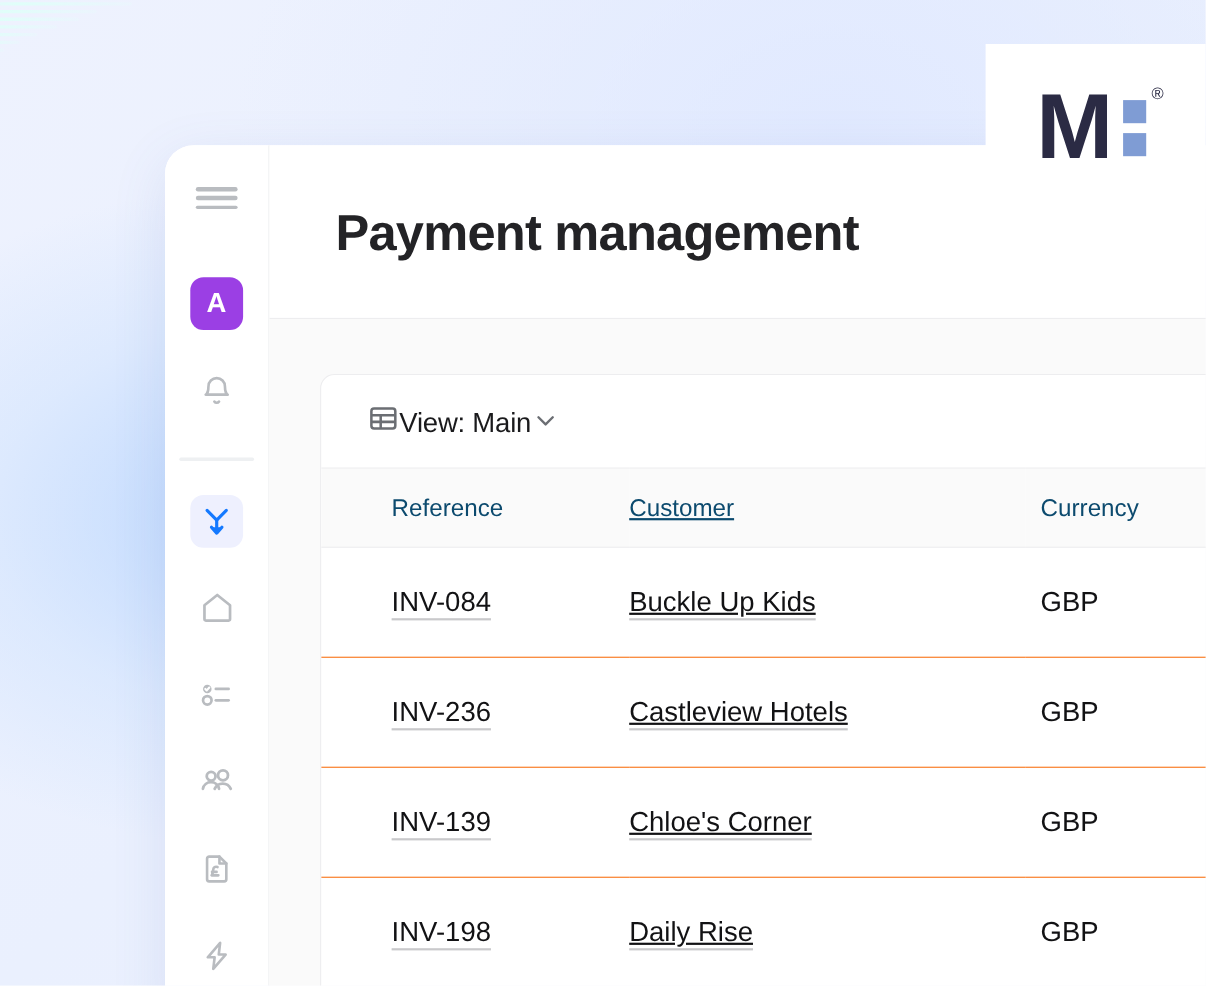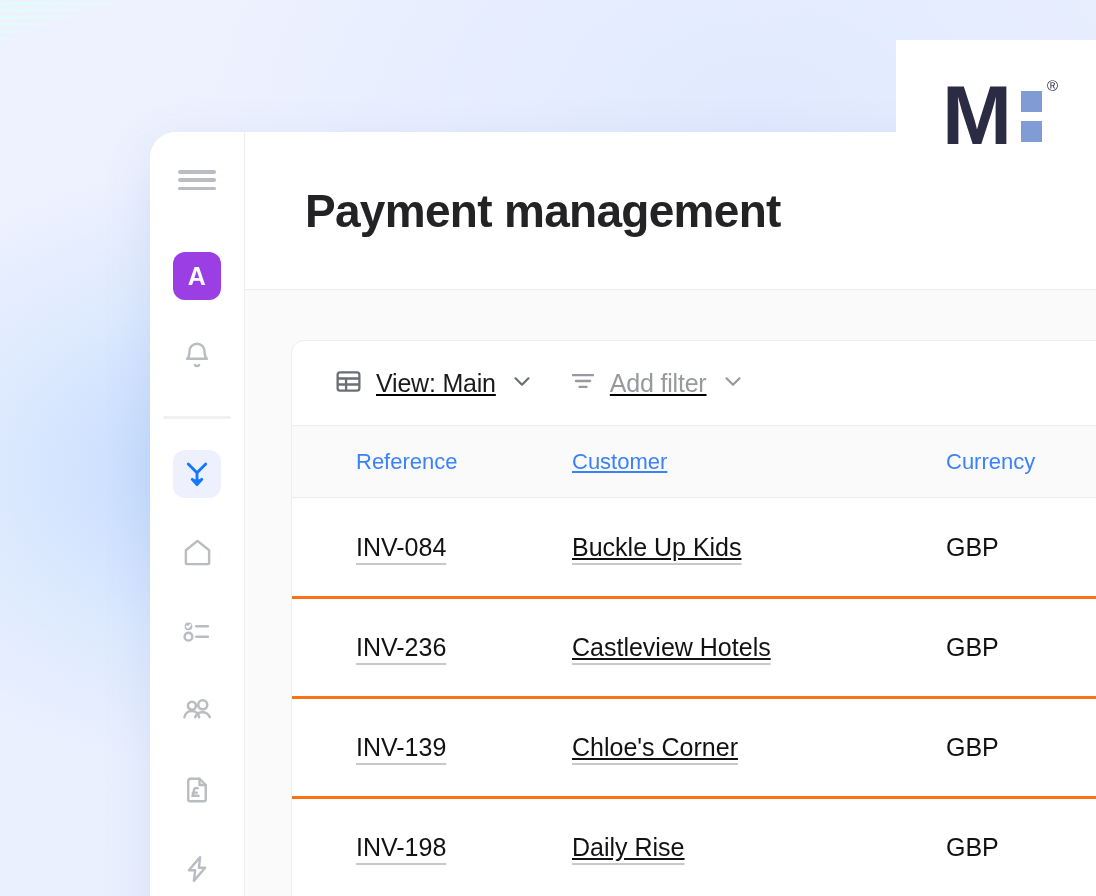--- a/index.html
+++ b/index.html
@@ -73,37 +73,37 @@
   .panel {
     background:#fff;
     border:1px solid #ededef;
     border-top-left-radius:13px;
     border-bottom-left-radius:0;
     height:100%;
     overflow:hidden;
   }
 
   .toolbar { height:84px; display:flex; align-items:center; padding-left:42px; gap:34px; }
-  .tool { display:flex; align-items:center; gap:13px; cursor:pointer; white-space:nowrap;text-decoration:underline; }
+  .tool { display:flex; align-items:flex-end; cursor:pointer; white-space:nowrap; }
   .tool-label { font-size:25px; letter-spacing:-0.2px; }
   .tool.view .tool-label { color:#1a1a1c; }
   .tool.filter .tool-label { color:#97999e; }
   .tool.view svg { color:#6b6e73; }
   .tool.filter svg { color:#97999e; }
   .chev { color:#b3b5ba; }
 
   table { width:100%; border-collapse:collapse; table-layout:fixed; }
   thead th {
     background:#fafafa;
     border-top:1px solid #ededef;
     border-bottom:1px solid #ededef;
-    font-size:22px; font-weight:400; color:#3b82f6;
+    font-size:22px; font-weight:400; color:#0c4a6e;
     text-align:left; height:72px; padding:0;
   }
-  tbody td { height:100px; border-bottom:3px solid #f97316; font-size:25px; color:#121214; padding:0; }
+  tbody td { height:100px; border-bottom:1px solid #f97316; font-size:25px; color:#121214; padding:0; }
   .col-ref   { width:280px; padding-left:64px; }
   .col-cust  { width:360px;text-decoration:underline; }
   .col-curr  { width:auto; padding-left:14px; }
   a.cell-link { color:#121214; text-decoration:underline; text-decoration-color:#c9c9cb; text-underline-offset:7px; text-decoration-thickness:2px; }
 
   
   .logo-card {
     position:absolute; left:896px; top:40px;
     width:260px; height:150px; background:#fff;
     display:flex; align-items:center; justify-content:flex-start;
@@ -228,33 +228,20 @@
               </svg>
             </span>
             <span class="tool-label">View: Main</span>
             <span class="chev">
               <svg width="26" height="26" viewBox="0 0 24 24" fill="none" stroke="currentColor" stroke-width="2" stroke-linecap="round" stroke-linejoin="round">
                   <path d="M6 9.5l6 6 6-6"></path>
                 </svg>
             </span>
           </div>
 
-          <div class="tool filter">
-            <span>
-              <svg width="28" height="28" viewBox="0 0 24 24" fill="none" stroke="currentColor" stroke-width="2" stroke-linecap="round">
-                <path d="M3.5 7h17M6 12h12M9 17h6"></path>
-              </svg>
-            </span>
-            <span class="tool-label">Add filter</span>
-            <span class="chev">
-              <svg width="26" height="26" viewBox="0 0 24 24" fill="none" stroke="currentColor" stroke-width="2" stroke-linecap="round" stroke-linejoin="round">
-                  <path d="M6 9.5l6 6 6-6"></path>
-                </svg>
-            </span>
-          </div>
         </div>
 
         <table>
           <thead>
             <tr>
               <th class="col-ref">Reference</th>
               <th class="col-cust">Customer</th>
               <th class="col-curr">Currency</th>
             </tr>
           </thead>

